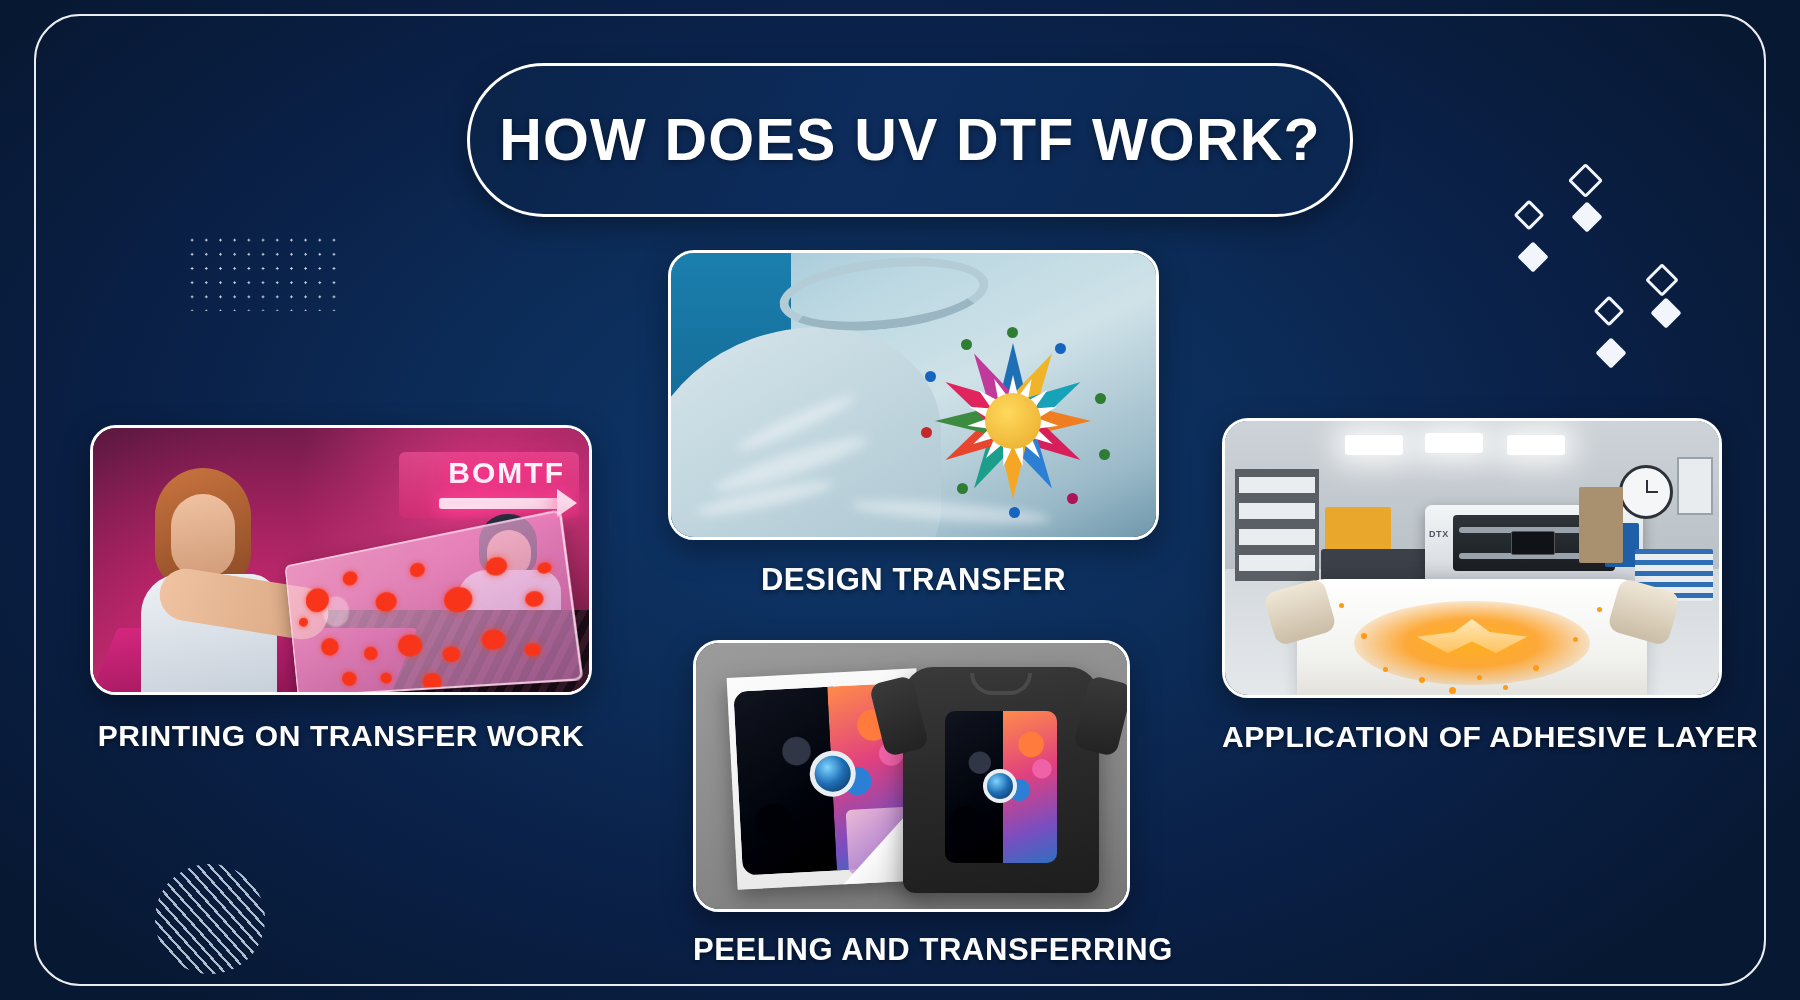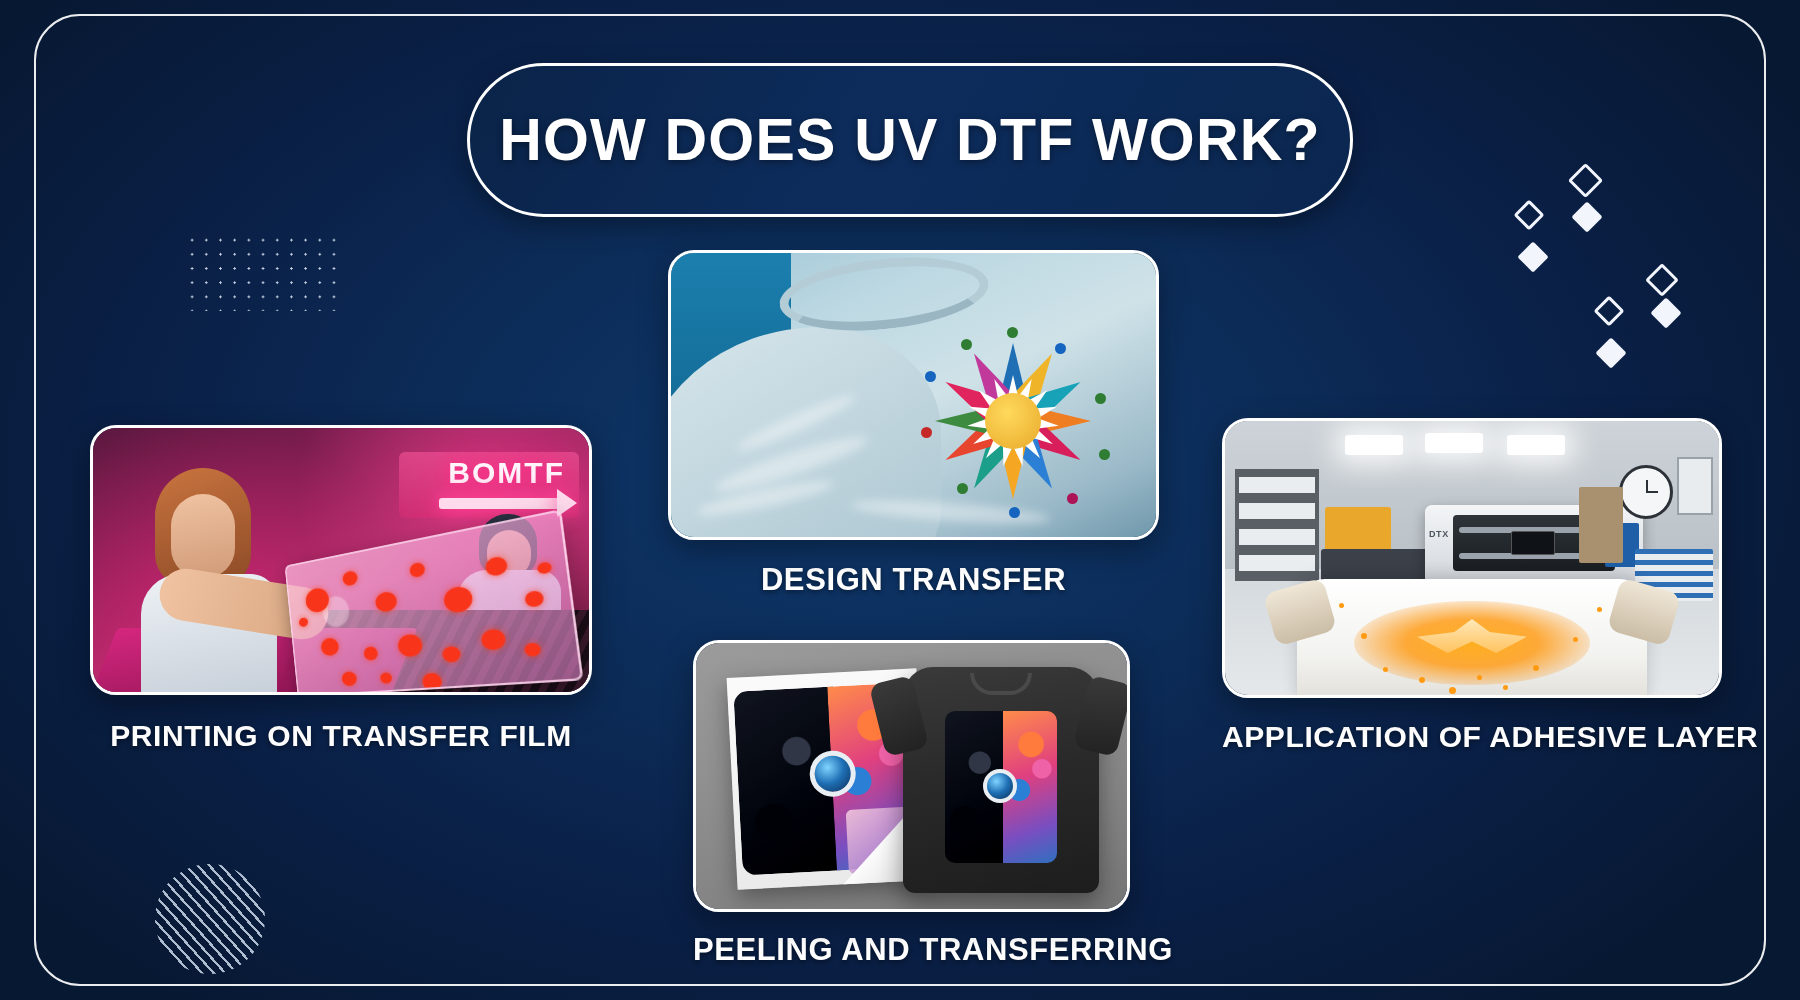--- a/index.html
+++ b/index.html
@@ -464,21 +464,21 @@
           <div class="s1-dot" style="left:214px; top:96px;  width:22px; height:19px;"></div>
           <div class="s1-dot" style="left:252px; top:112px; width:14px; height:12px;"></div>
           <div class="s1-dot" style="left:58px;  top:124px; width:18px; height:15px;"></div>
           <div class="s1-dot" style="left:104px; top:128px; width:13px; height:11px;"></div>
           <div class="s1-dot" style="left:150px; top:132px; width:20px; height:17px;"></div>
           <div class="s1-dot" style="left:10px;  top:60px;  width:12px; height:10px;"></div>
           <div class="s1-dot" style="left:272px; top:42px;  width:12px; height:10px;"></div>
         </div>
       </div>
     </div>
-    <div class="caption">PRINTING ON TRANSFER FILM</div>
+    <div class="caption">PRINTING ON TRANSFER WORK</div>
   </div>
 
   <div class="step" id="step-design">
     <div class="photo">
       <div class="scene">
         <div class="s2-bg"></div>
         <div class="s2-backdrop"></div>
         <div class="s2-shoulder"></div>
         <div class="s2-collar"></div>
 

